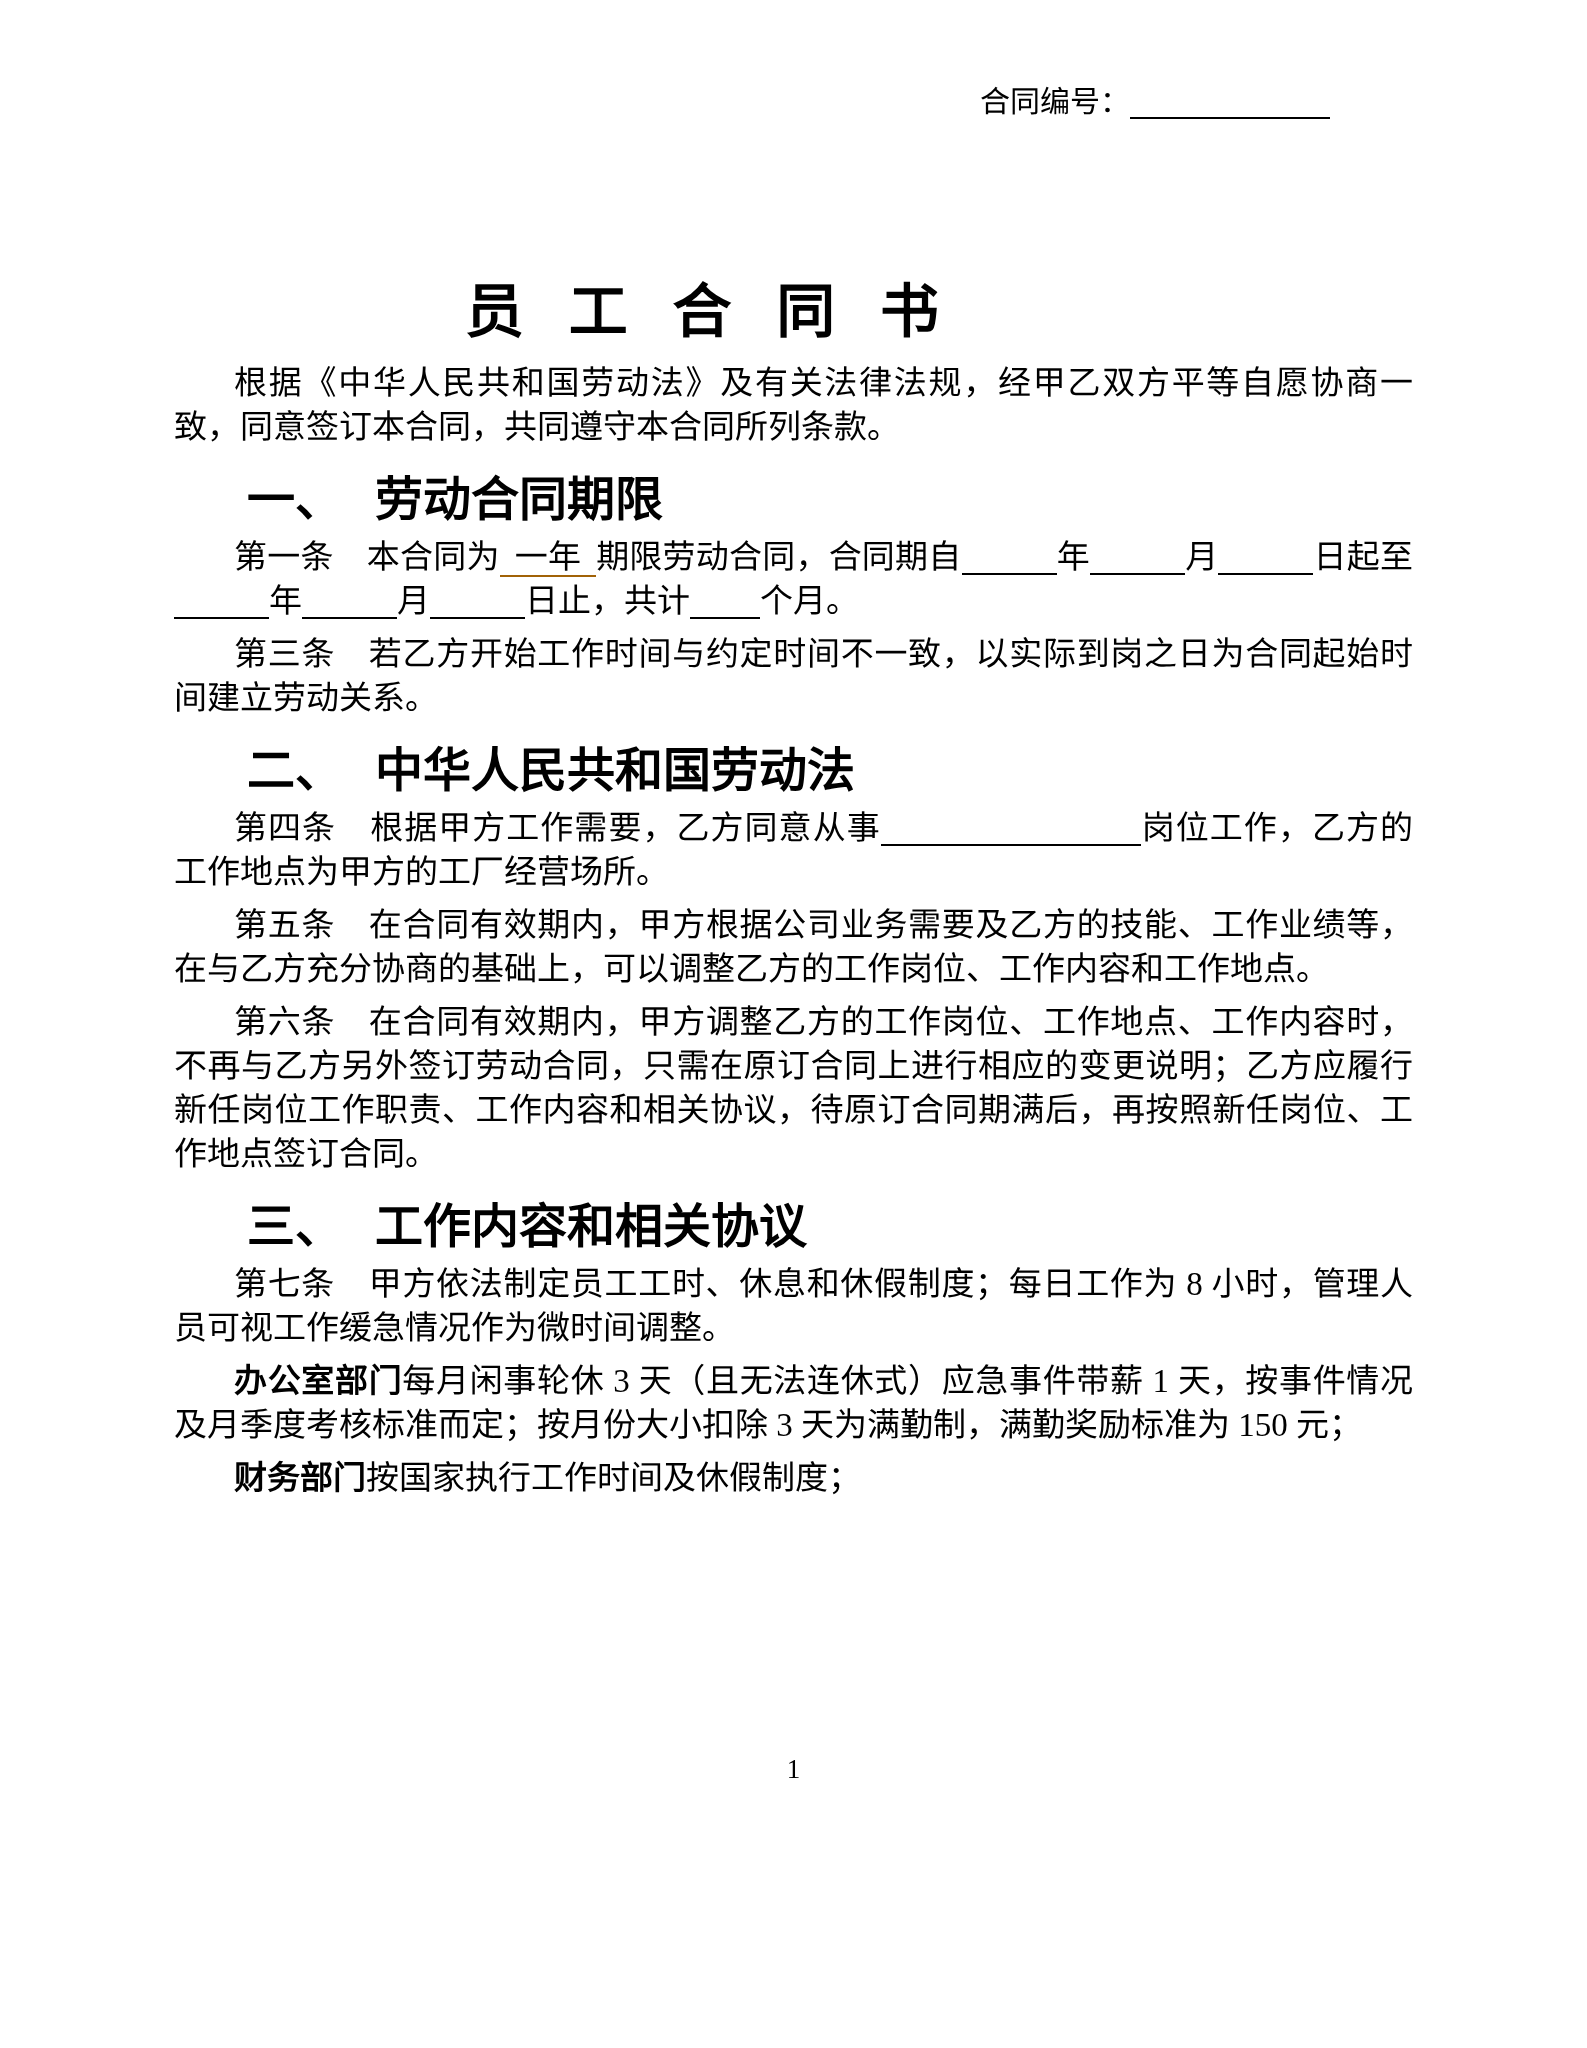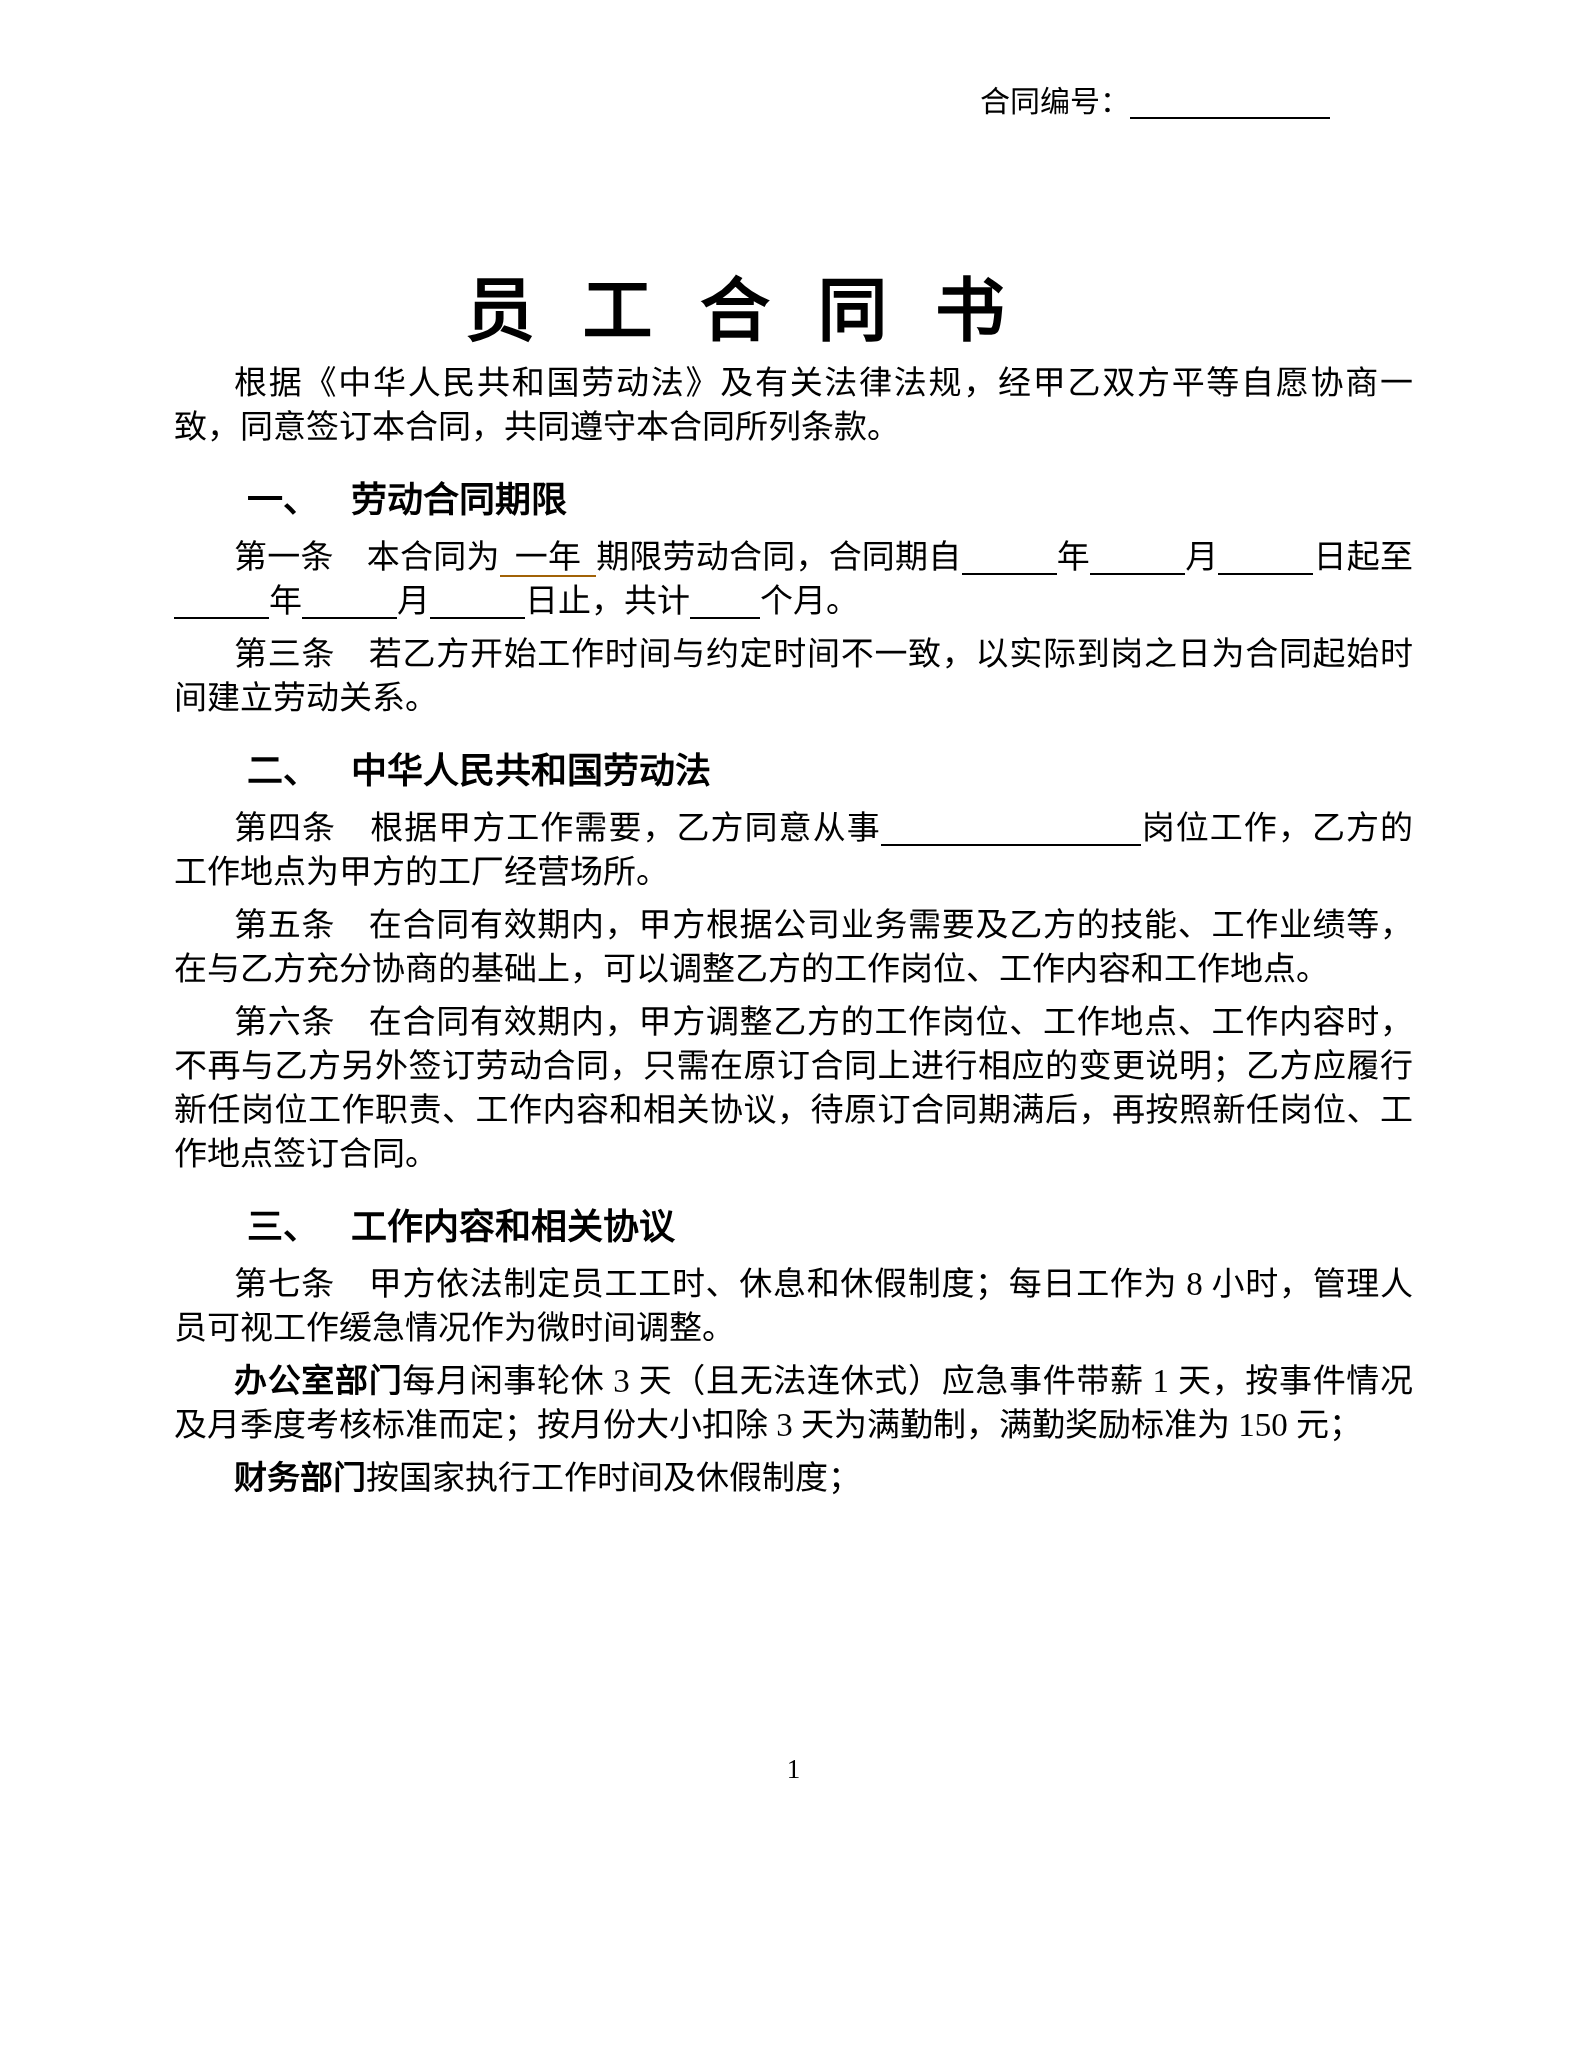--- a/index.html
+++ b/index.html
@@ -33,39 +33,39 @@
     height: 4px;
   }
   .w-hdr   { width: 200px; }
   .w-date  { width: 95px;  }
   .w-count { width: 70px;  }
   .w-post  { width: 260px; }
 
   
   .doc-title {
     margin: 148px 0 0 300px;
-    font-size: 70px;
+    font-size: 59px;
     font-weight: bold;
     line-height: 80px;
     word-spacing: 30px;
     white-space: nowrap;
   }
 
   .intro { margin-top: 50px; }
 
   .para {
     margin: 9px;
     text-indent: 60px;
     text-align: justify;
     line-height: 44px;
   }
   .heading {
     margin: 26px 0 10px 0;
     padding-left: 82px;
-    font-size: 36px;
+    font-size: 48px;
     font-weight: bold;
     line-height: 50px;
   }
   .heading .num { margin-right: 32px; }
 
   .ul-text {
     border-bottom: 2px solid #a16207;
     padding: 0 15px;
   }
   .lead-bold { font-weight: bold; }

